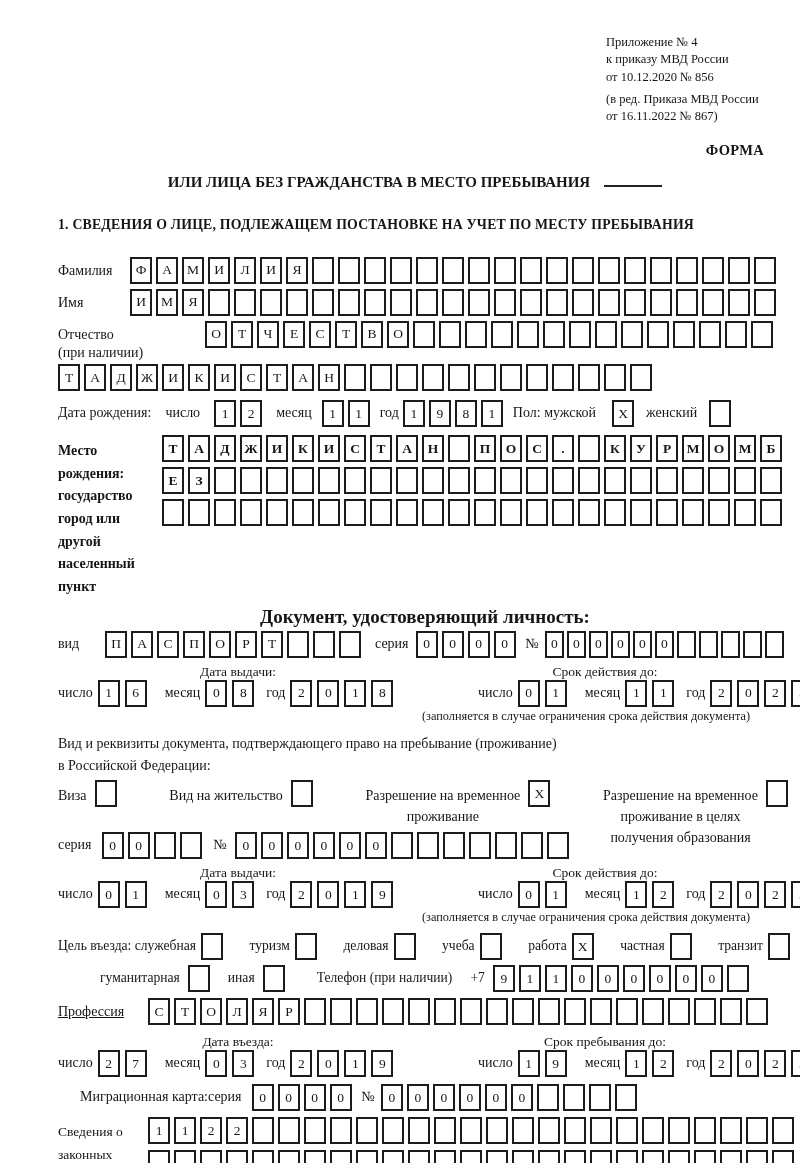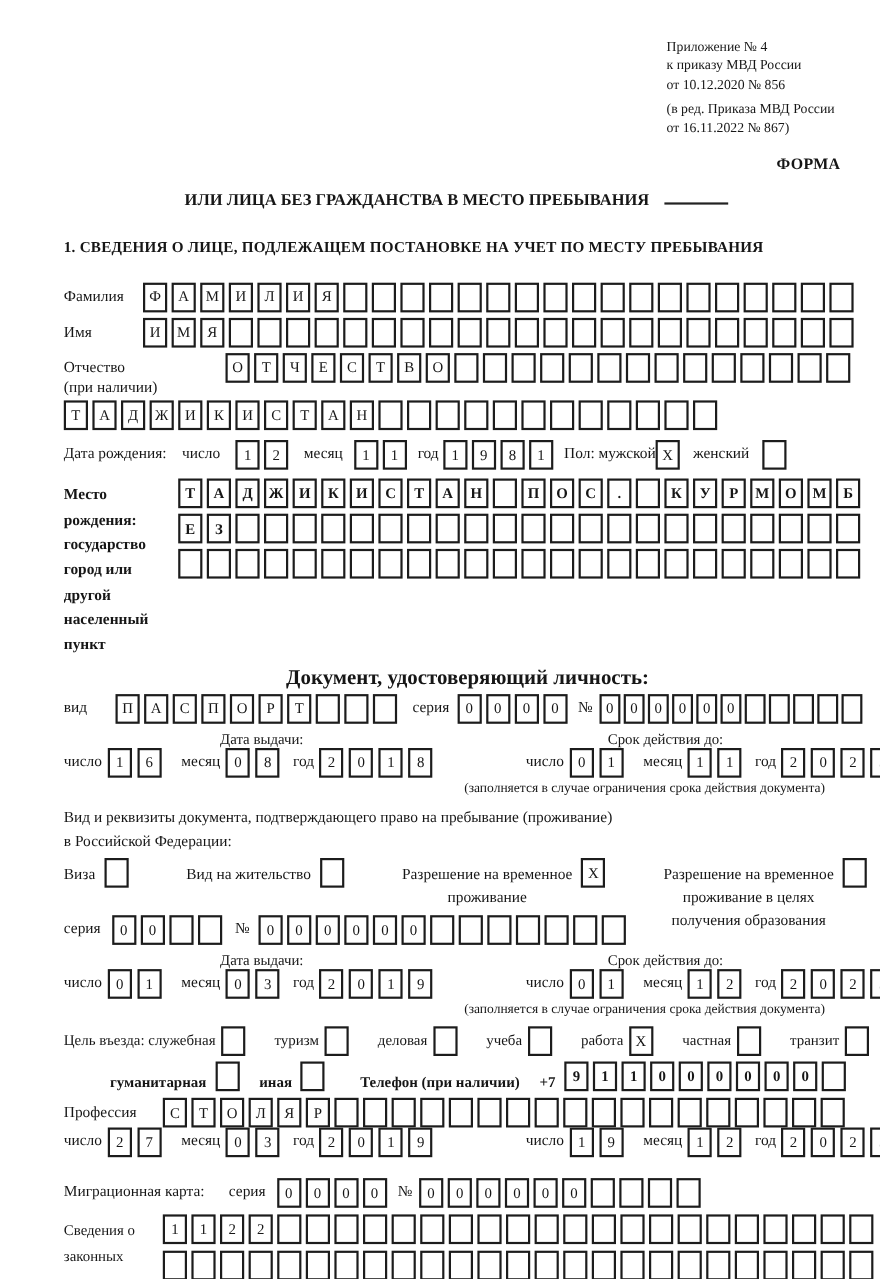--- a/index.html
+++ b/index.html
@@ -34,21 +34,21 @@
   .dgroup .cells > .cell{margin-right:5px;}
   .note{font-size:12.3px;text-align:right;padding-right:42px;margin-top:2px;}
   .intro{margin-top:9px;line-height:1.55;}
   .ckrow{display:flex;justify-content:space-between;align-items:flex-start;margin-top:4px;padding-right:4px;}
   .ckitem{display:flex;align-items:flex-start;}
   .ckitem .lab{padding-top:5px;padding-right:8px;line-height:1.5;text-align:center;}
   .ckitem .lab.single{text-align:left;}
   .purline{display:flex;justify-content:space-between;align-items:flex-start;margin-top:8px;font-size:13.6px;padding-right:2px;}
   .puritem{display:flex;align-items:flex-start;}
   .puritem .lab{padding-top:5px;padding-right:5px;}
-  .phline{display:flex;align-items:flex-end;margin-top:5px;font-size:13.6px;font-weight:bold;}
+  .phline{display:flex;align-items:flex-start;margin-top:5px;font-size:13.6px;}
   .center-head{text-align:center;font-weight:bold;font-size:19px;margin-top:7px;}
   .rep{display:flex;margin-top:6px;}
   .rep .labcol{flex:0 0 90px;line-height:1.72;font-size:13.5px;padding-top:3px;white-space:nowrap;}
   .rep .rows .cells{margin-bottom:6px;}
 </style>
 </head>
 <body>
 
 <div class="page">
 
@@ -204,21 +204,21 @@
         <span class="cell">1</span>
         <span class="cell">1</span>
       </div>
     <div class="inline-lab" style="padding-right:4px;">год</div>
     <div class="cells" style="margin-right:6px;">
         <span class="cell">1</span>
         <span class="cell">9</span>
         <span class="cell">8</span>
         <span class="cell">1</span>
       </div>
-    <div class="inline-lab" style="padding-right:0;">Пол: мужской</div>
+    <div class="inline-lab" style="padding-right:16px;">Пол: мужской</div>
     <span class="cell">X</span>
     <div class="inline-lab" style="padding-left:12px;padding-right:12px;">женский</div>
     <span class="cell"></span>
   </div>
 
   <div class="frow" style="margin-top:8px;font-weight:bold;">
     <div class="flabel" style="width:104px;line-height:1.62;">
       <div>Место рождения:</div>
       <div>государство</div>
       <div>город или другой</div>
@@ -540,21 +540,21 @@
         <span class="cell">0</span>
         <span class="cell">0</span>
         <span class="cell">0</span>
         <span class="cell">0</span>
         <span class="cell">0</span>
         <span class="cell"></span>
       </div>
   </div>
 
   <div class="frow" style="margin-top:6px;">
-    <div class="flabel" style="width:90px;">Профессия</div>
+    <div class="flabel" style="width:90px;text-decoration:underline;">Профессия</div>
     <div class="cells">
         <span class="cell">С</span>
         <span class="cell">Т</span>
         <span class="cell">О</span>
         <span class="cell">Л</span>
         <span class="cell">Я</span>
         <span class="cell">Р</span>
         <span class="cell"></span>
         <span class="cell"></span>
         <span class="cell"></span>
@@ -569,20 +569,24 @@
         <span class="cell"></span>
         <span class="cell"></span>
         <span class="cell"></span>
         <span class="cell"></span>
         <span class="cell"></span>
         <span class="cell"></span>
         <span class="cell"></span>
       </div>
   </div>
 
+  <div class="two-col" style="margin-top:7px;">
+    <div class="col-l cap">Дата въезда:</div>
+    <div class="col-r cap">Срок пребывания до:</div>
+  </div>
   <div class="two-col" style="margin-top:0;">
     <div class="col-l dgroup">
       <div class="inline-lab">число</div>
       <div class="cells">
           <span class="cell">2</span>
           <span class="cell">7</span>
         </div>
       <div class="inline-lab" style="padding-left:6px;">месяц</div>
       <div class="cells">
           <span class="cell">0</span>
@@ -610,21 +614,21 @@
       <div class="inline-lab">год</div>
       <div class="cells">
           <span class="cell">2</span>
           <span class="cell">0</span>
           <span class="cell">2</span>
           <span class="cell">5</span>
         </div>
     </div>
   </div>
 
-  <div class="frow" style="margin-top:19px;">
+  <div class="frow" style="margin-top:7px;text-align:right;">
     <div class="inline-lab" style="width:150px;">Миграционная карта:</div>
     <div class="inline-lab" style="padding-right:10px;">серия</div>
     <div class="cells" style="margin-right:6px;">
         <span class="cell">0</span>
         <span class="cell">0</span>
         <span class="cell">0</span>
         <span class="cell">0</span>
       </div>
     <div class="inline-lab" style="padding-right:6px;">№</div>
     <div class="cells">

